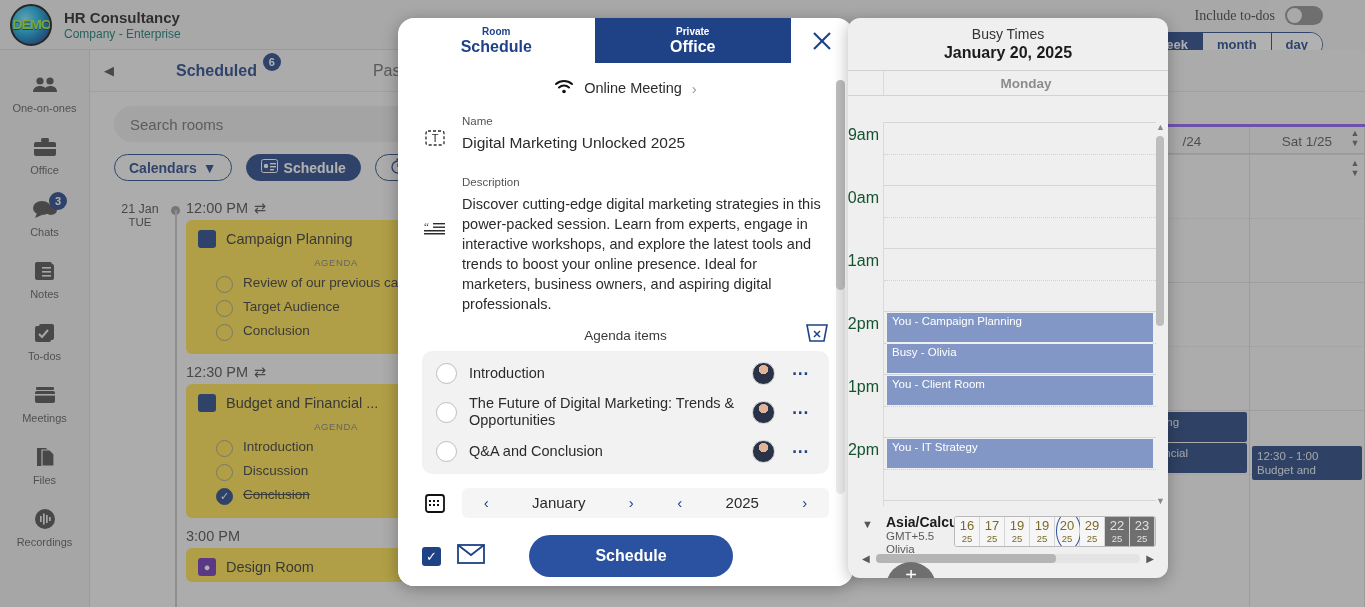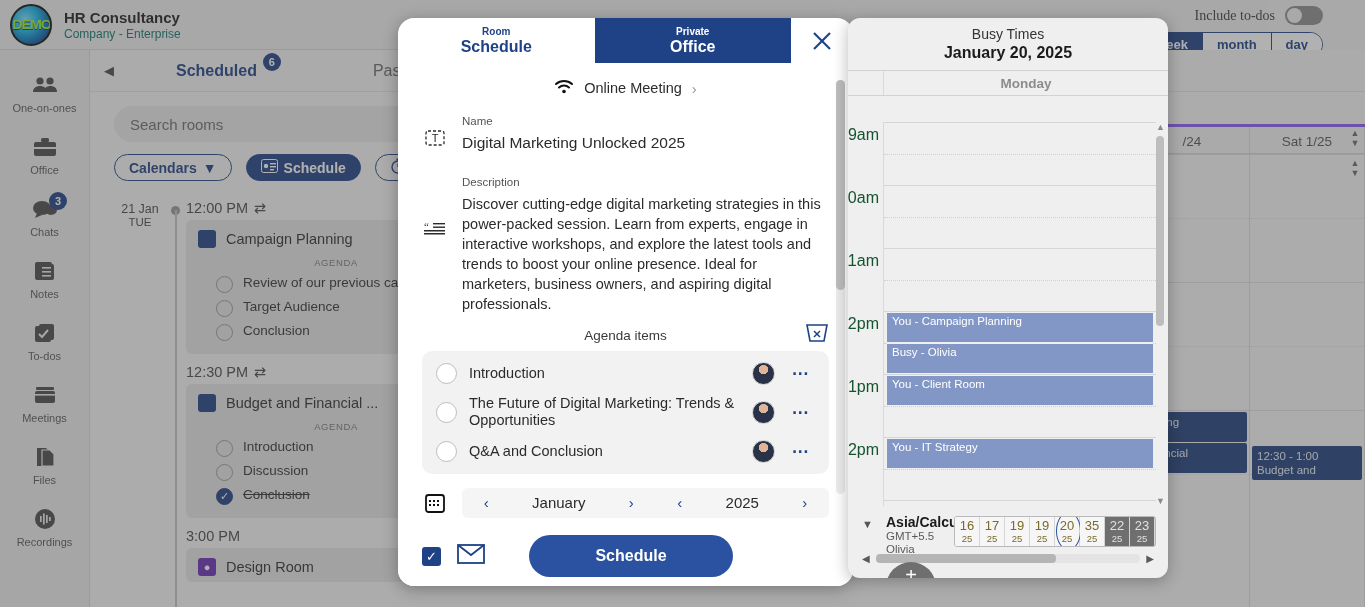--- a/index.html
+++ b/index.html
@@ -74,21 +74,21 @@
 
   .tl { position:absolute; left:24px; top:150px; right:0; bottom:0; }
   .tl-row { display:flex; }
   .tl-date { width: 52px; text-align:center; font-size:12.5px; color:#4a4a4a; padding-top:2px; }
   .tl-date .d2 { font-size:11.5px; }
   .tl-line { width: 20px; position:relative; }
   .tl-dot { width:9px; height:9px; border-radius:50%; background:#9a9a9a; position:absolute; left:5px; top:6px; }
   .tl-stem { position:absolute; left:9px; top:10px; bottom:-8px; width:2px; background:#c4c4c4; }
   .tl-body { flex:1; }
   .tl-time { font-size:14.5px; color:#4a4a4a; display:flex; align-items:center; gap:6px; padding-bottom:4px; }
-  .card { background:#e5e5e5; border-radius:6px; padding:8px 12px 10px 12px; margin-bottom:10px; width: 300px; }
+  .card { background:#fde047; border-radius:6px; padding:8px 12px 10px 12px; margin-bottom:10px; width: 300px; }
   .card-head { display:flex; align-items:center; gap:10px; }
   .sq { width:18px; height:18px; border-radius:3px; background:#1f4286; }
   .sq.purple { background:#6b2fb5; display:flex;align-items:center;justify-content:center;color:#fff;font-size:11px;}
   .card-title { font-size:14.5px; color:#303030; flex:1; }
   .agenda-lbl { font-size:9.5px; letter-spacing:.6px; color:#7b7b7b; text-align:center; margin:7px 0 4px 0; }
   .ag-item { display:flex; align-items:flex-start; gap:10px; padding:3px 0 3px 18px; }
   .circ { width:17px; height:17px; border-radius:50%; border:1.6px solid #9a9a9a; flex:none; margin-top:1px; }
   .circ.done { background:#1f4286; border-color:#1f4286; color:#fff; font-size:11px; display:flex; align-items:center; justify-content:center; }
   .ag-txt { font-size:13.5px; color:#333; line-height:1.25; }
   .ag-txt.strike { text-decoration: line-through; }
@@ -709,21 +709,21 @@
         </div>
         <div class="dcell">
           <div class="dd">19</div>
           <div class="yy">25</div>
         </div>
         <div class="dcell sel-ring">
           <div class="dd">20</div>
           <div class="yy">25</div>
         </div>
         <div class="dcell">
-          <div class="dd">35</div>
+          <div class="dd">29</div>
           <div class="yy">25</div>
         </div>
         <div class="dcell grey">
           <div class="dd">22</div>
           <div class="yy">25</div>
         </div>
         <div class="dcell grey">
           <div class="dd">23</div>
           <div class="yy">25</div>
         </div>

